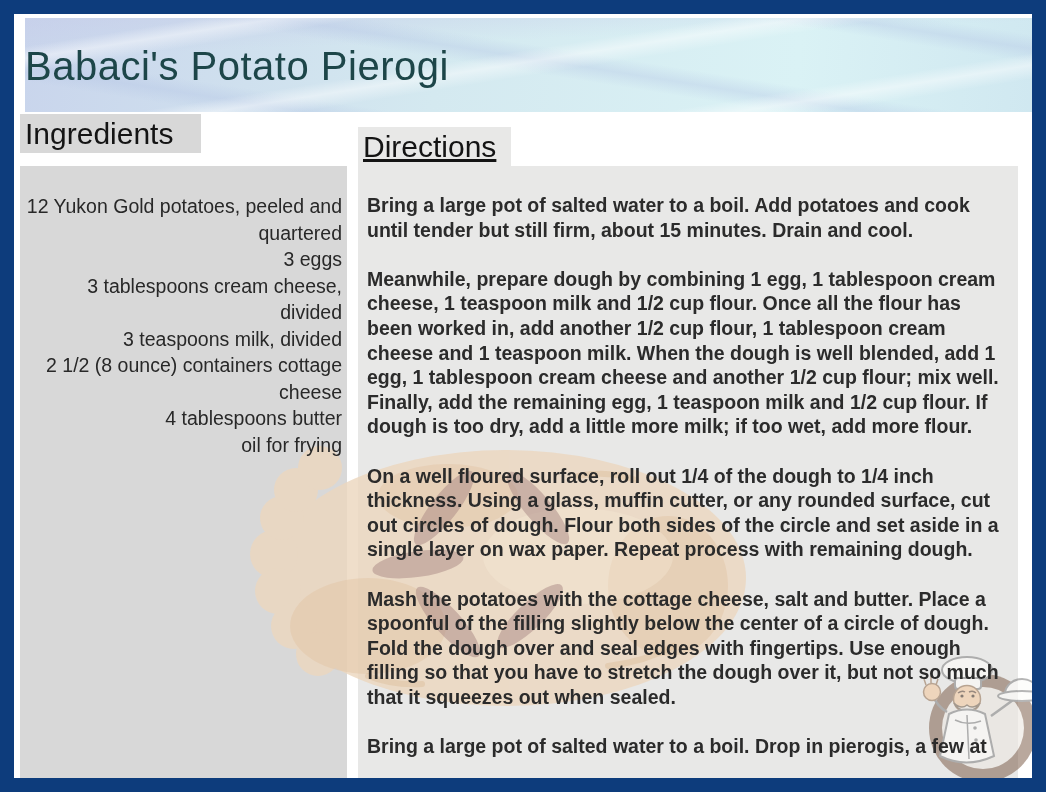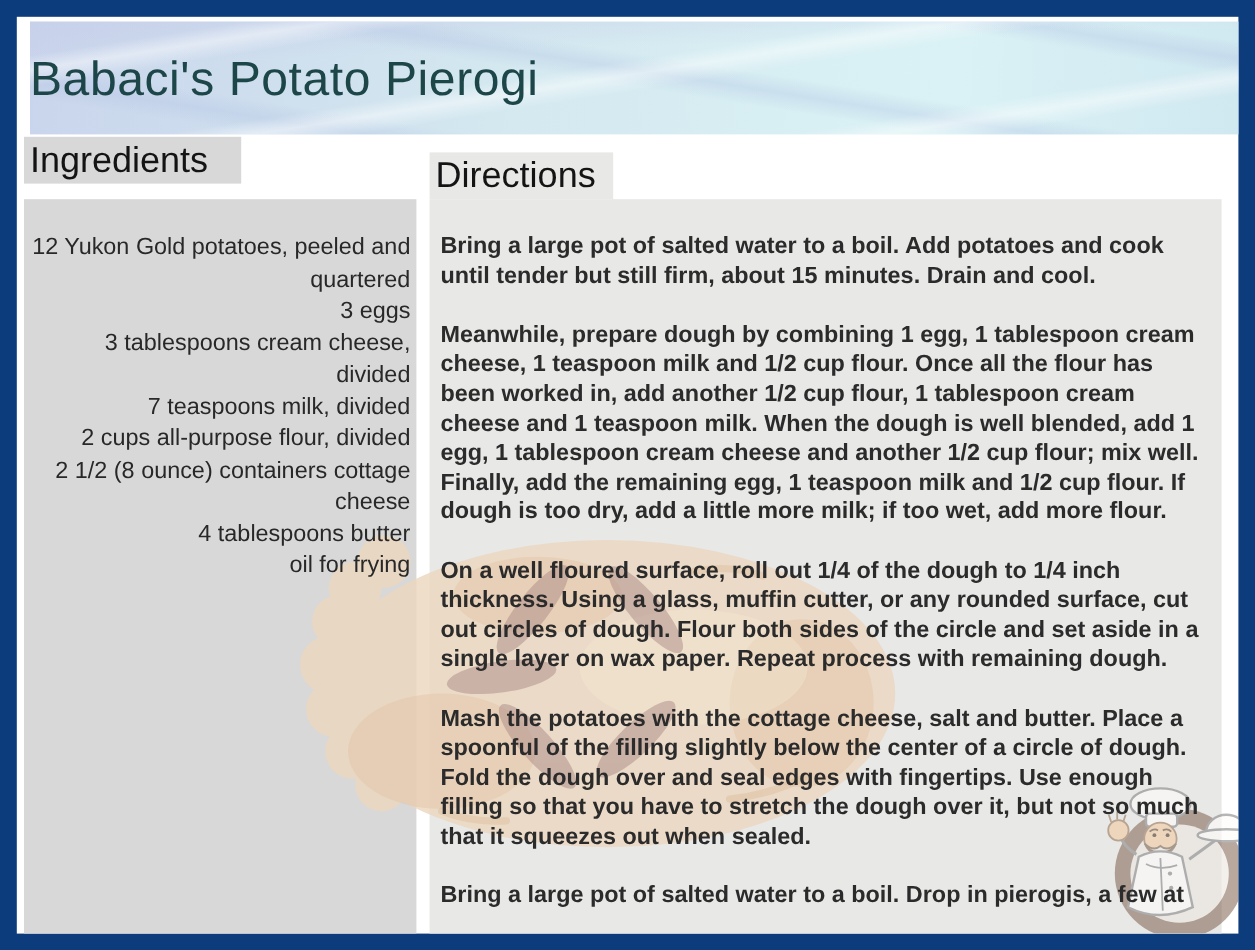--- a/index.html
+++ b/index.html
@@ -53,20 +53,21 @@
   }
   #ing-heading {
     left: 6px; top: 100px;
     width: 181px; height: 39px;
     background: #d8d8d8;
   }
   #dir-heading {
     left: 344px; top: 113px;
     width: 153px; height: 39px;
     background: #e8e8e7;
+    text-decoration: underline;
   }
 
   
   .panel-bg { z-index: 1; }
   #ing-panel-bg {
     left: 6px; top: 152px;
     width: 327px; height: 614px;
     background: #d8d8d8;
   }
   #dir-panel-bg {
@@ -179,22 +180,21 @@
     </g>
   </svg>
 
   <div id="ing-heading" class="abs section-heading">Ingredients</div>
   <div id="dir-heading" class="abs section-heading">Directions</div>
 
   <div id="ing-text" class="abs text-layer">
     <span class="ing-line">12 Yukon Gold potatoes, peeled and quartered</span>
     <span class="ing-line">3 eggs</span>
     <span class="ing-line">3 tablespoons cream cheese, divided</span>
-    <span class="ing-line">7 teaspoons milk, divided</span>
-    <span class="ing-line">2 cups all-purpose flour, divided</span>
+    <span class="ing-line">3 teaspoons milk, divided</span>
     <span class="ing-line">2 1/2 (8 ounce) containers cottage cheese</span>
     <span class="ing-line">4 tablespoons butter</span>
     <span class="ing-line">oil for frying</span>
   </div>
 
   <div id="dir-text" class="abs text-layer">
     <p>Bring a large pot of salted water to a boil. Add potatoes and cook until tender but still firm, about 15 minutes. Drain and cool.</p>
     <p>Meanwhile, prepare dough by combining 1 egg, 1 tablespoon cream cheese, 1 teaspoon milk and 1/2 cup flour. Once all the flour has been worked in, add another 1/2 cup flour, 1 tablespoon cream cheese and 1 teaspoon milk. When the dough is well blended, add 1 egg, 1 tablespoon cream cheese and another 1/2 cup flour; mix well. Finally, add the remaining egg, 1 teaspoon milk and 1/2 cup flour. If dough is too dry, add a little more milk; if too wet, add more flour.</p>
     <p>On a well floured surface, roll out 1/4 of the dough to 1/4 inch thickness. Using a glass, muffin cutter, or any rounded surface, cut out circles of dough. Flour both sides of the circle and set aside in a single layer on wax paper. Repeat process with remaining dough.</p>
     <p>Mash the potatoes with the cottage cheese, salt and butter. Place a spoonful of the filling slightly below the center of a circle of dough. Fold the dough over and seal edges with fingertips. Use enough filling so that you have to stretch the dough over it, but not so much that it squeezes out when sealed.</p>

